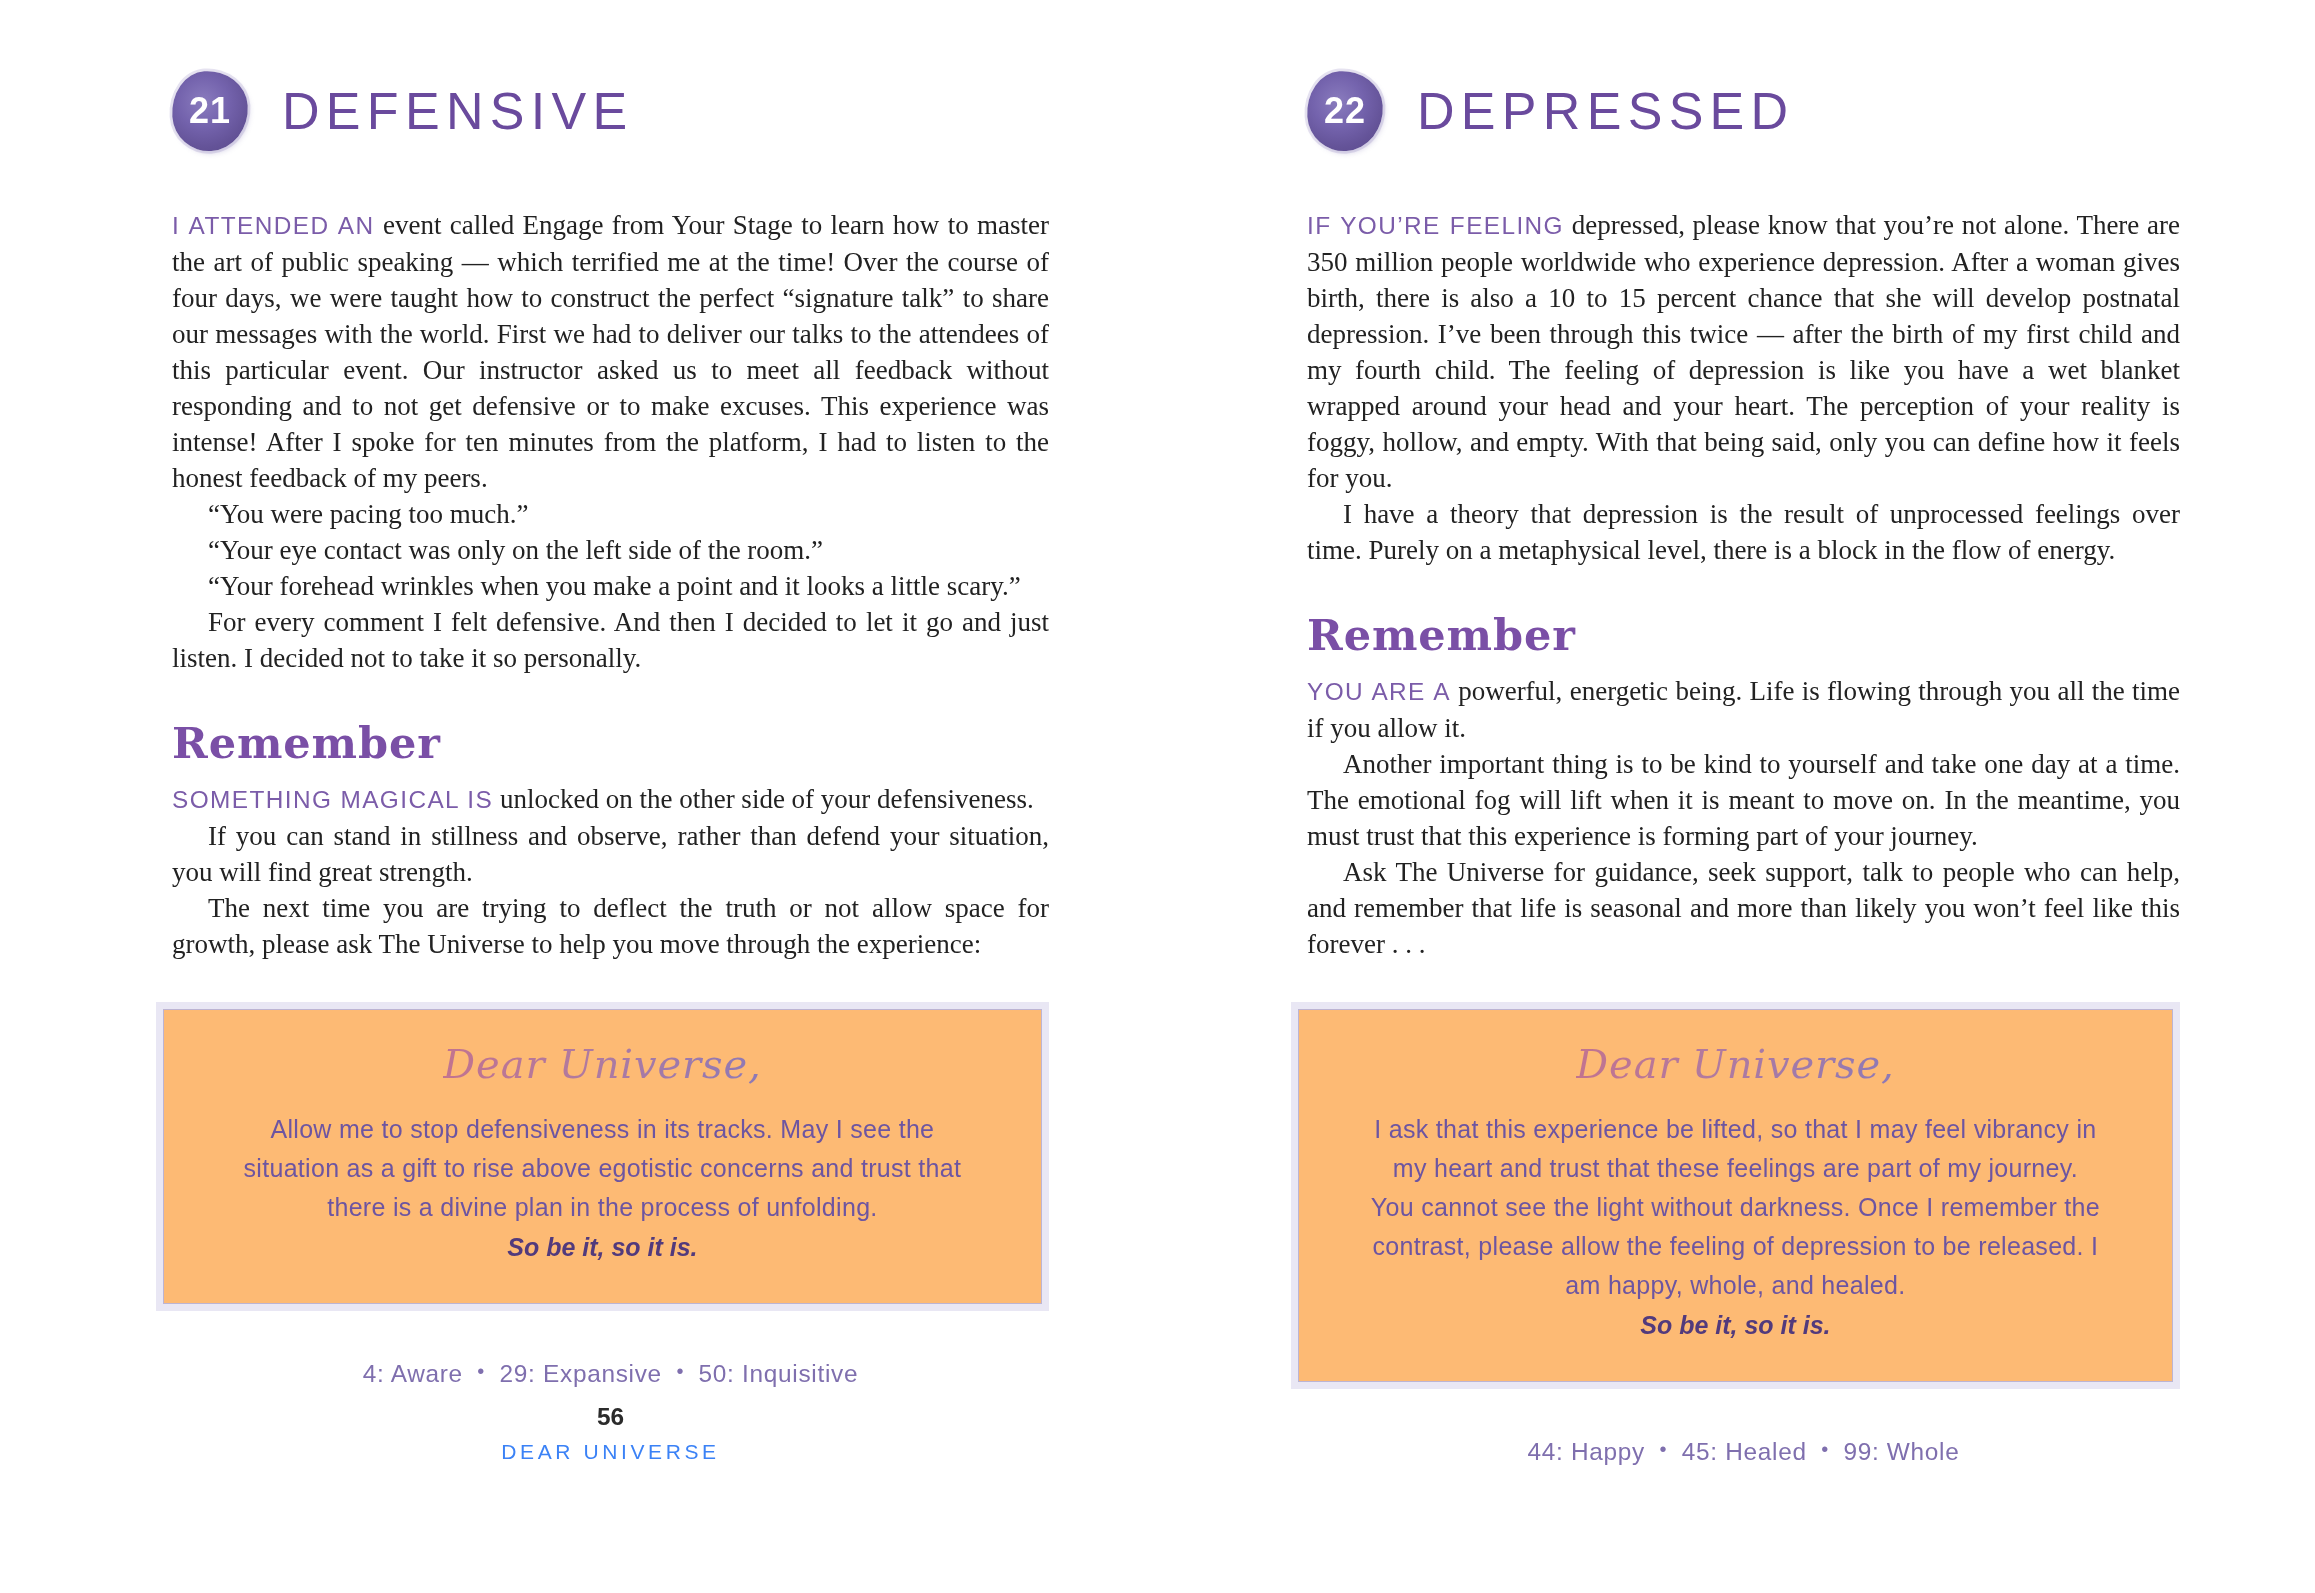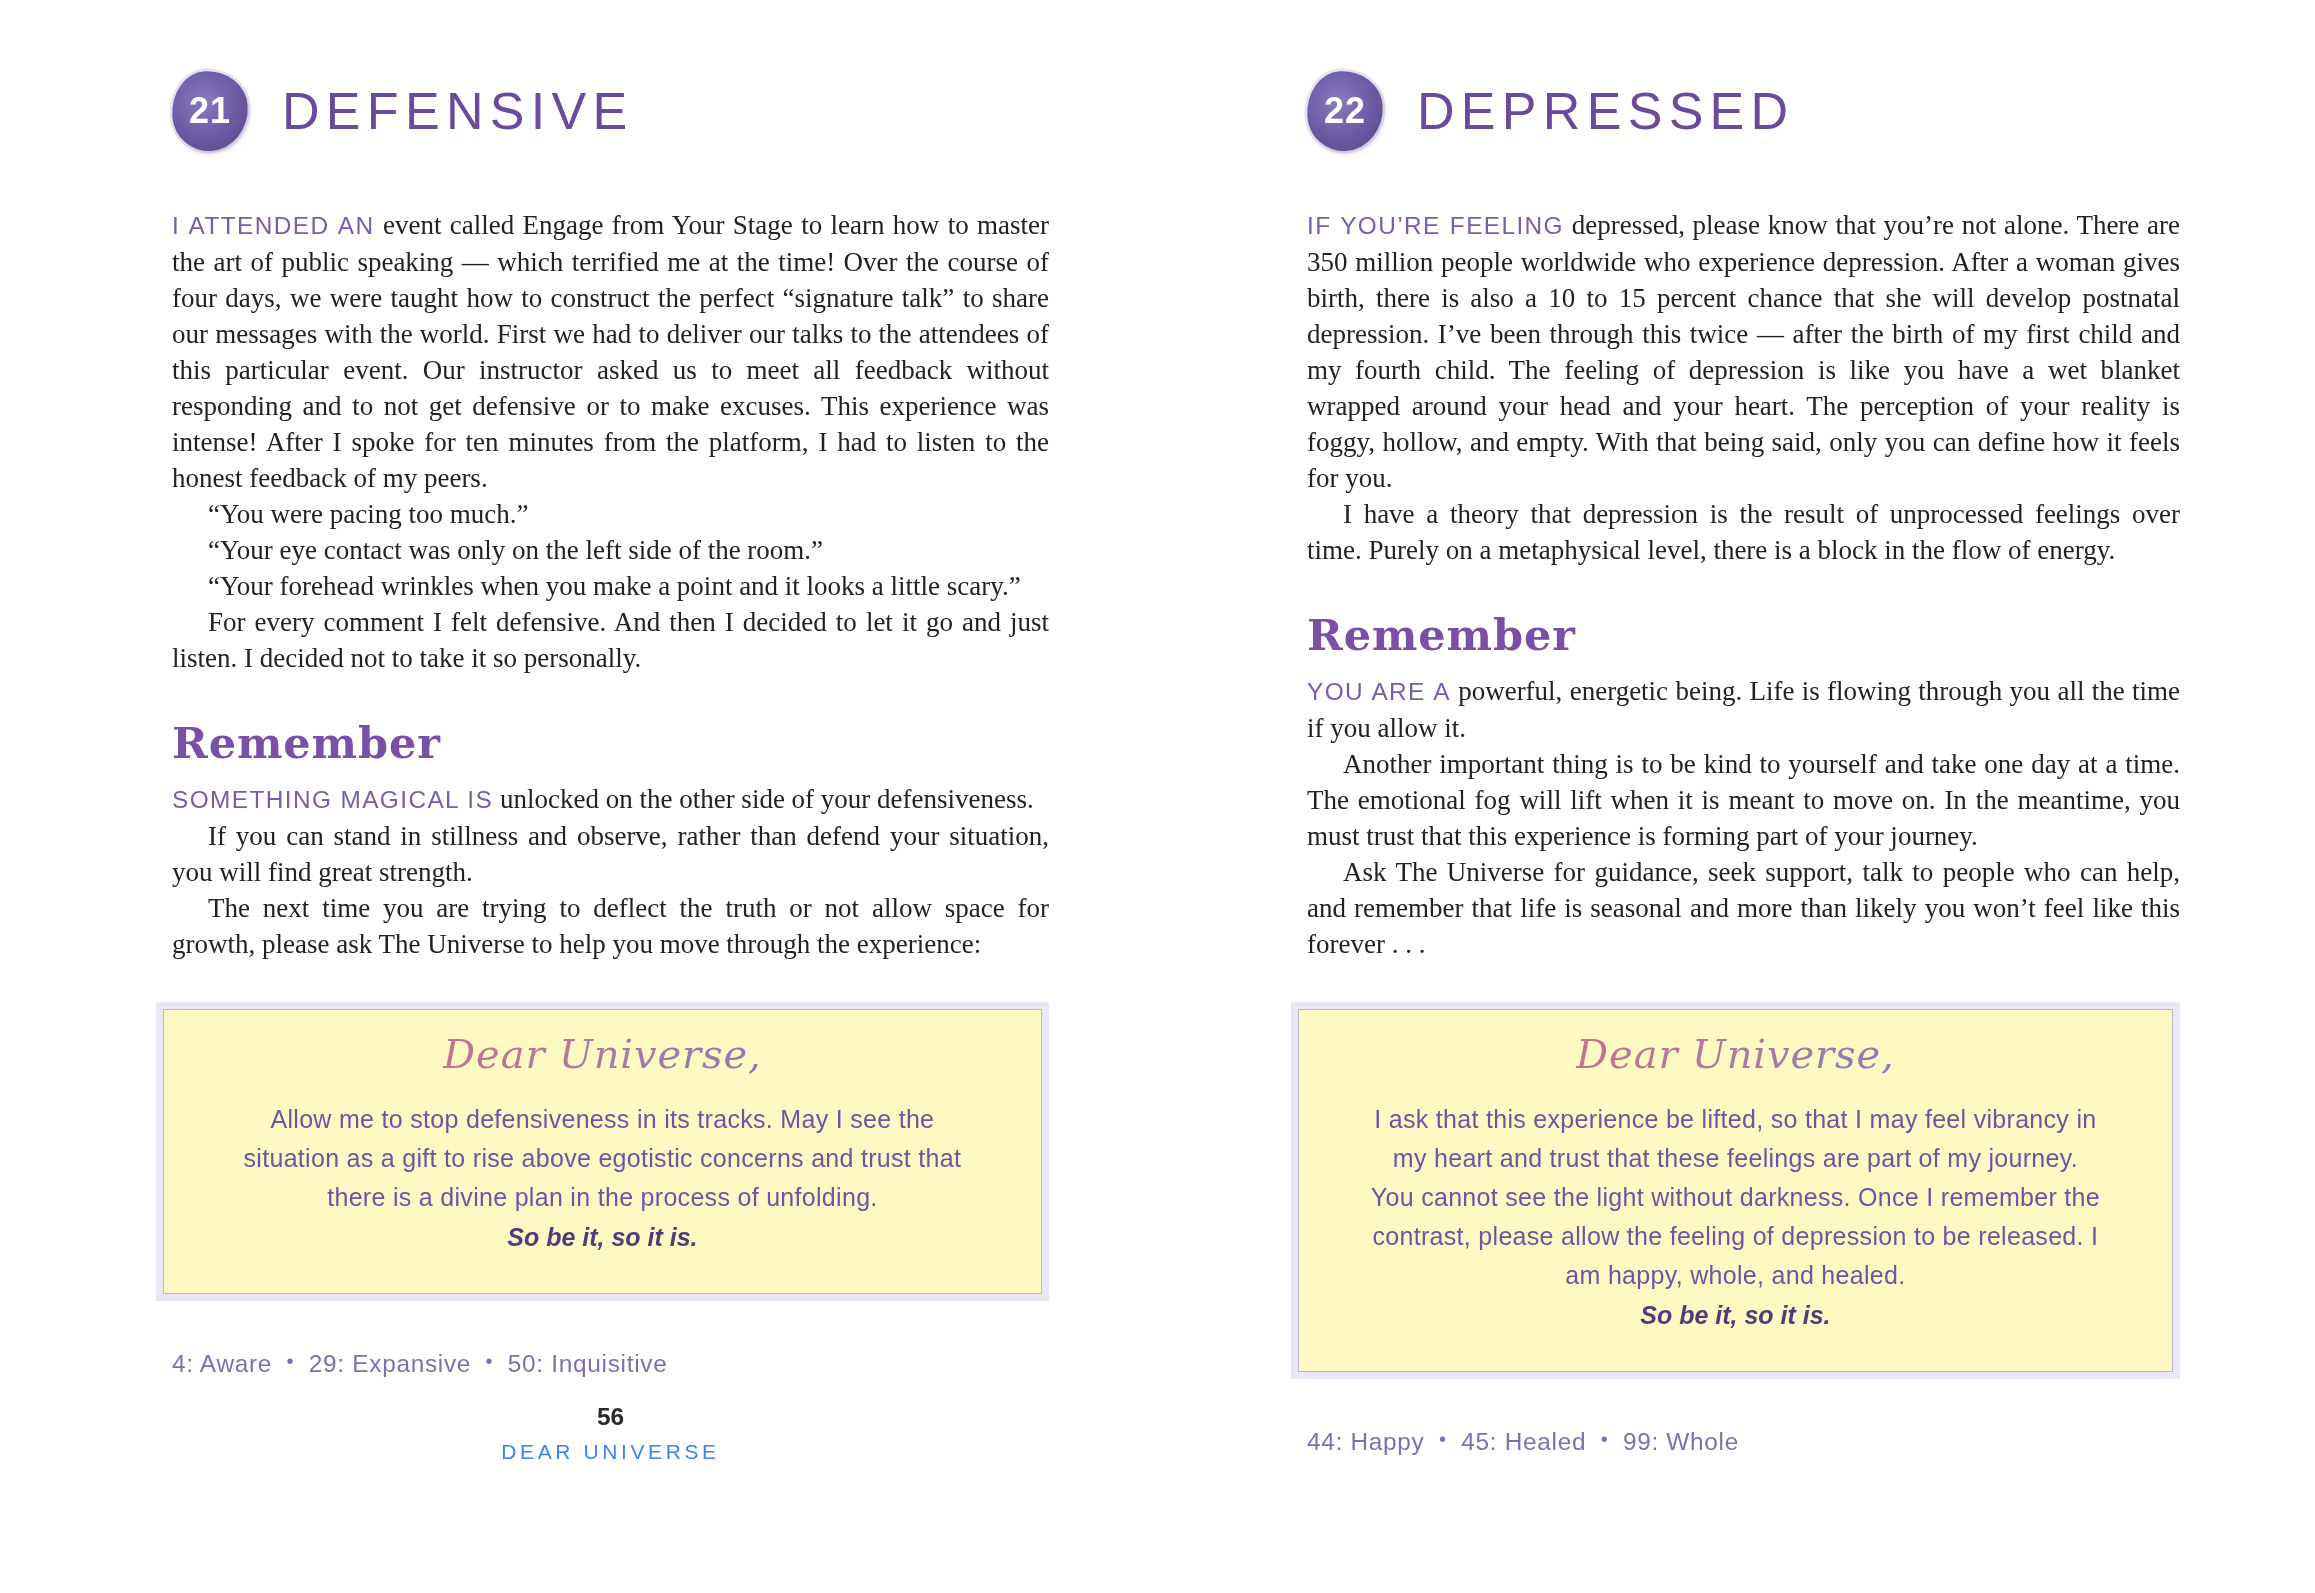--- a/index.html
+++ b/index.html
@@ -43,23 +43,23 @@
     font-family: "DejaVu Serif", serif; 
     color: #7a4fa6; font-size: 43px; letter-spacing: 0.9px;
     margin-top: 42px; margin-bottom: 12.7px;
   }
 
   
   .meditation-box {
     border: 1.8px solid #bcb4d3;
     outline: 7.2px solid #e9e7f4;
     margin: 47px 7.2px 0 -9px;
-    padding: 21px 71px 36px 71px;
+    padding: 31px 71px 36px 71px;
     text-align: center;
-    background: #fef9c3;
+    background: #fdba74;
   }
   .meditation-heading {
     font-family: "DejaVu Serif", serif; font-style: italic;
     font-size: 40px; letter-spacing: 0.9px;
     background: linear-gradient(90deg, #c2738f 0%, #b07a9f 45%, #8d79b6 100%);
     -webkit-background-clip: text; background-clip: text;
     -webkit-text-fill-color: transparent; color: #a878a2;
     display: inline-block; margin-bottom: 23.5px;
   }
   .meditation-body {
@@ -69,20 +69,21 @@
   .meditation-signoff {
     font-family: "Liberation Sans", sans-serif; font-weight: bold; font-style: italic;
     color: #523a7c; font-size: 25px; line-height: 39px; margin-top: 0.9px;
   }
 
   
   .tags-row {
     font-family: "Liberation Sans", sans-serif;
     color: #7f6fae; font-size: 24.4px; letter-spacing: 0.7px;
     margin-top: 56px;
+    text-align: center;
   }
   .tag-sep { display: inline-block; margin: 0 14.5px; color: #7f6fae; transform: translateY(-3.6px); font-size: 20px; }
 
   
   .page-footer {
     position: absolute; left: 0; width: 100%; text-align: center;
     font-family: "Liberation Sans", sans-serif; color: #2b2b2b;
   }
   .page-left  .page-footer { bottom: 130px; padding: 0 109px 0 172px; }
   .page-right .page-footer { bottom: 80px;  padding: 0 136px 0 149px; }

